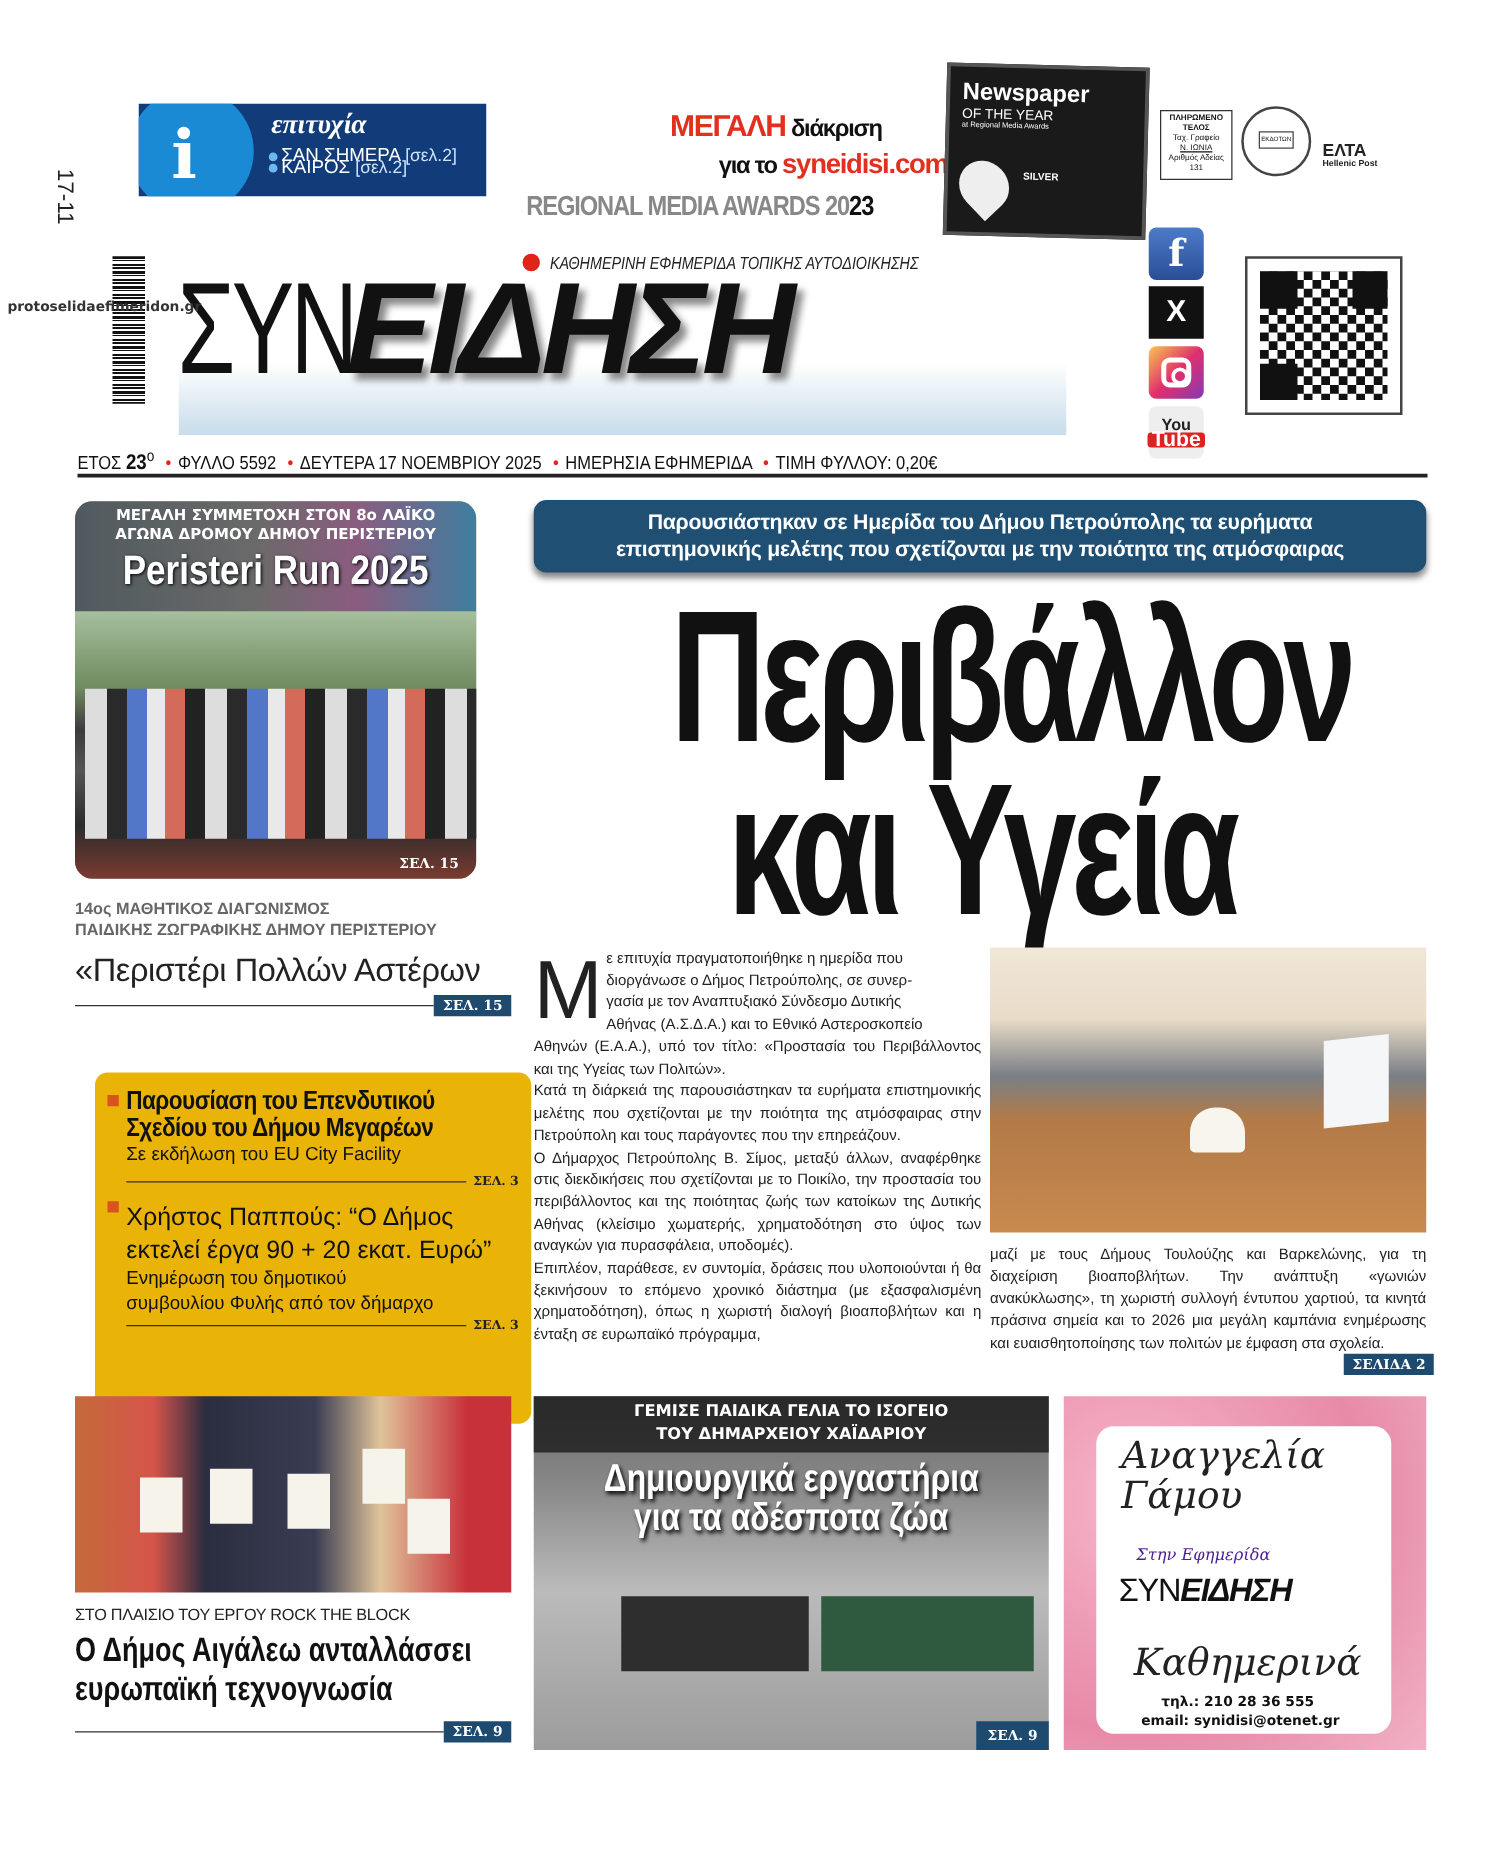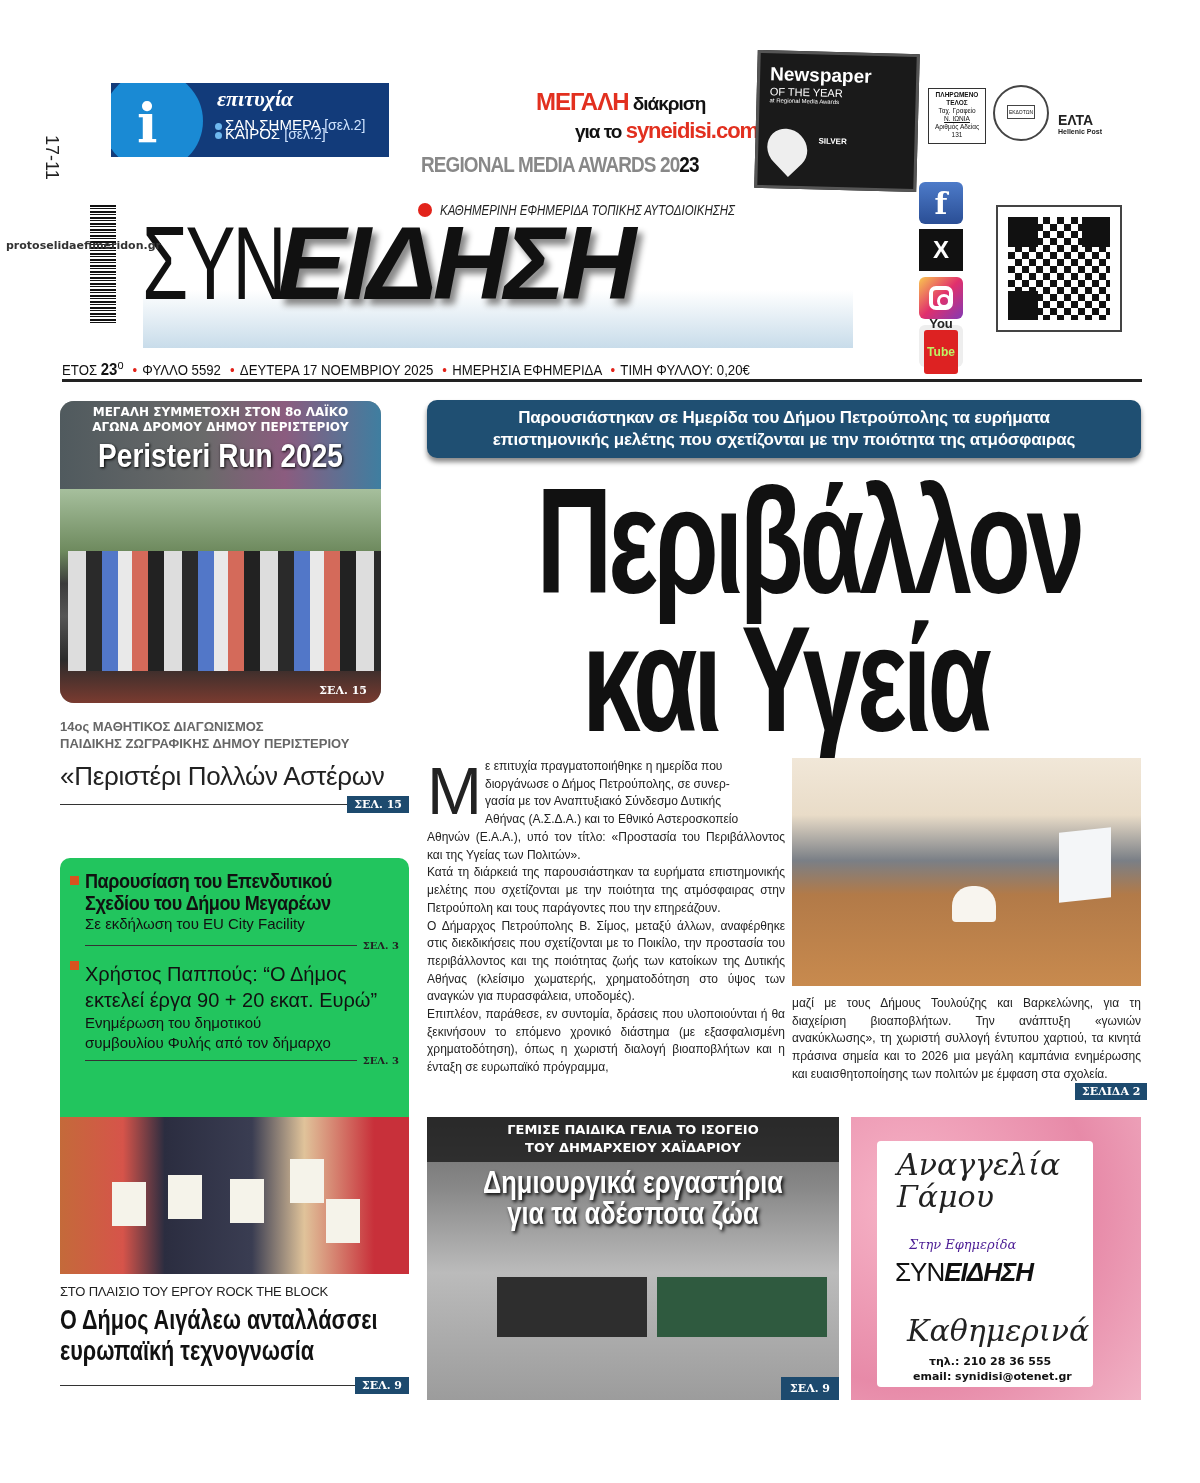--- a/index.html
+++ b/index.html
@@ -47,41 +47,41 @@
 .dateline .rd{color:#e2231a;margin:0 6px}
 .rule{left:62px;top:379px;width:1080px;height:3px;background:#222}
 
 .soc{left:919px;width:44px;height:42px;border-radius:6px;display:flex;align-items:center;justify-content:center;font-weight:bold;color:#fff}
 .fb{top:182px;background:linear-gradient(#4d7bc9,#2a4e95);font-size:30px;font-family:"DejaVu Serif",serif}
 .xx{top:229px;background:#111;font-size:24px;border-radius:0}
 .ig{top:277px;background:linear-gradient(135deg,#f9c74f,#e1306c,#833ab4)}
 .ig i{display:block;width:24px;height:24px;border:4px solid #fff;border-radius:7px;position:relative}
 .ig i:after{content:"";position:absolute;left:4px;top:4px;width:8px;height:8px;border:3px solid #fff;border-radius:50%}
 .yt{top:325px;background:#eee;color:#222;font-size:13px;line-height:12px;text-align:center;flex-direction:column}
-.yt span{background:#d22;color:#bef264;padding:16px 3px;border-radius:3px;font-size:12px}
+.yt span{background:#d22;color:#ffffff;padding:0 3px;border-radius:3px;font-size:17px}
 .qr{left:996px;top:205px;width:126px;height:127px;border:2px solid #444;padding:10px;background:#fff}
 .qr .grid{width:100%;height:100%;background:
  linear-gradient(#111,#111) 0 0/30px 30px no-repeat,
  linear-gradient(#111,#111) 74px 0/30px 30px no-repeat,
  linear-gradient(#111,#111) 0 74px/30px 30px no-repeat,
  repeating-conic-gradient(#111 0 25%,#fff 0 50%) 0 0/14px 14px}
 
 .runbox{left:60px;top:401px;width:321px;height:302px;border-radius:14px;overflow:hidden;background:#8a8f8a}
 .runbox .photo{position:absolute;left:0;top:85px;width:100%;height:217px;background:
  linear-gradient(180deg,#a9c2a0 0%,#6e8a5e 30%,#3b3b3b 45%,#555 60%,#2b2b2b 80%,#7a3b30 100%)}
 .runbox .head{position:absolute;left:0;top:0;width:100%;height:88px;background:linear-gradient(90deg,#505a5e,#6a6a6a 45%,#8b5c7f 70%,#3f7ea0);padding-top:4px;text-align:center;color:#fff}
 .runbox .k{font:bold 12px "DejaVu Sans",sans-serif;line-height:15px}
 .runbox .big{font:bold 33px "Liberation Sans",sans-serif;transform:scaleX(.85);margin-top:2px;text-shadow:1px 1px 3px #000}
 .runners{position:absolute;left:8px;top:150px;width:334px;height:120px;background:repeating-linear-gradient(90deg,#ddd 0 18px,#2a2a2a 18px 34px,#5277c8 34px 50px,#e9e9e9 50px 64px,#d46a5a 64px 80px,#222 80px 96px)}
 .sel-dark{color:#fff;font:bold 11px "DejaVu Serif",serif;background:#1d4a6e;padding:2px 7px}
 .sel-plain{color:#fff;font:bold 11px "DejaVu Serif",serif}
 .kicker{font:bold 13px "Liberation Sans",sans-serif;color:#666;line-height:17px}
 .quote{font:26px "Liberation Sans",sans-serif;color:#222;line-height:28px;letter-spacing:-.3px}
 .hr{height:1.5px;background:#333}
-.orange{left:60px;top:858px;width:349px;height:281px;background:#22c55e;border-radius:10px;padding:12px 10px}
+.orange{left:76px;top:858px;width:349px;height:281px;background:#eab308;border-radius:10px;padding:12px 10px}
 .sq{display:inline-block;width:9px;height:9px;background:#d8531f;margin-right:6px;vertical-align:top;margin-top:6px}
 .o-h1{font:bold 21px "Liberation Sans",sans-serif;line-height:22px;transform:scaleX(.86);transform-origin:left;letter-spacing:-.5px}
 .o-sub{font-size:15px;margin-left:15px;line-height:20px}
 .o-h2{font:20px "Liberation Sans",sans-serif;line-height:26px;margin-top:6px}
 .selr{font:bold 10px "DejaVu Serif",serif;color:#222}
 .photoA{left:60px;top:1117px;width:349px;height:157px;background:linear-gradient(90deg,#c46a3a 0%,#d6544a 18%,#2b2d40 30%,#3a3d52 55%,#e0c39a 70%,#c8303a 90%);}
 .photoA .paper{position:absolute;width:34px;height:44px;background:#f5f3ea;top:65px}
 
 .banner{left:427px;top:400px;width:714px;height:58px;background:#1f4f72;border-radius:10px;color:#fff;font:bold 17px "Liberation Sans",sans-serif;text-align:center;line-height:22px;padding-top:7px;box-shadow:0 4px 5px #888;letter-spacing:-.2px}
 .headline{left:430px;top:472px;width:710px;text-align:center;font:bold 150px "Liberation Sans",sans-serif;line-height:138px;letter-spacing:-6px;transform:scaleX(.7);transform-origin:center top}
@@ -89,21 +89,21 @@
 .body{font:12px "Liberation Sans",sans-serif;line-height:17.7px;color:#222;text-align:justify}
 .hall{left:792px;top:758px;width:349px;height:228px;background:linear-gradient(180deg,#f1e7d8 0%,#e9dcc8 25%,#7a7f86 45%,#b27a48 60%,#c88a4e 100%)}
 .hall .screen{position:absolute;right:30px;top:72px;width:52px;height:70px;background:#f4f6f8;transform:skewY(-6deg)}
 .hall .table{position:absolute;left:160px;top:128px;width:44px;height:36px;background:#f8f5ef;border-radius:20px 20px 4px 4px}
 .kids{left:427px;top:1117px;width:412px;height:283px;background:linear-gradient(180deg,#6a6a6a 0%,#888 25%,#bbb 55%,#9c9c9c 100%)}
 .kids .hd{position:absolute;left:0;top:0;width:100%;height:45px;background:rgba(20,20,20,.75);text-align:center;color:#fff;font:bold 13px "DejaVu Sans",sans-serif;line-height:18px;padding-top:4px}
 .kids .big{position:absolute;left:0;top:50px;width:100%;text-align:center;color:#fff;font:bold 31px "Liberation Sans",sans-serif;line-height:31px;transform:scaleX(.82);text-shadow:2px 2px 4px #000}
 .kids .tbl{position:absolute;top:160px;height:60px;background:#2e2e2e}
 
 .ad{left:851px;top:1117px;width:290px;height:283px;background:radial-gradient(circle at 20% 30%,#f7b5c8,#e78aa8 60%,#f1b2c5)}
-.ad .card{position:absolute;left:26px;top:24px;width:216px;height:246px;background:#fff;border-radius:4px}
+.ad .card{position:absolute;left:26px;top:24px;width:236px;height:246px;background:#fff;border-radius:14px}
 .ad .t1{position:absolute;left:20px;top:8px;font:italic 30px "DejaVu Serif",serif;line-height:32px;color:#222}
 .ad .t2{position:absolute;left:32px;top:96px;font:italic 13px "DejaVu Serif",serif;color:#4c1d95}
 .ad .lg{position:absolute;left:18px;top:116px;font:bold italic 26px "Liberation Sans",sans-serif;color:#111;letter-spacing:-1px}
 .ad .lg span{font-weight:normal;font-style:normal}
 .ad .t3{position:absolute;left:30px;top:172px;font:italic 30px "DejaVu Serif",serif;color:#222}
 .ad .c1{position:absolute;left:52px;top:214px;font:bold 11px "DejaVu Sans",sans-serif}
 .ad .c2{position:absolute;left:36px;top:229px;font:bold 11px "DejaVu Sans",sans-serif}
 </style>
 </head>
 <body>

